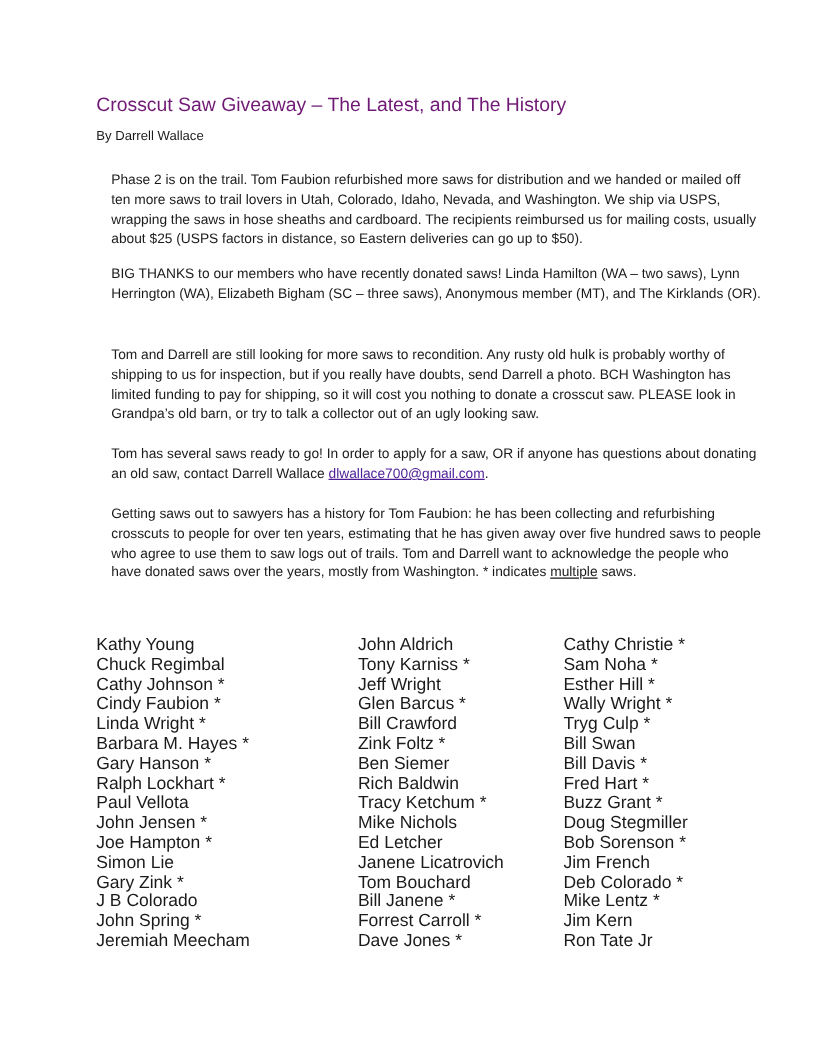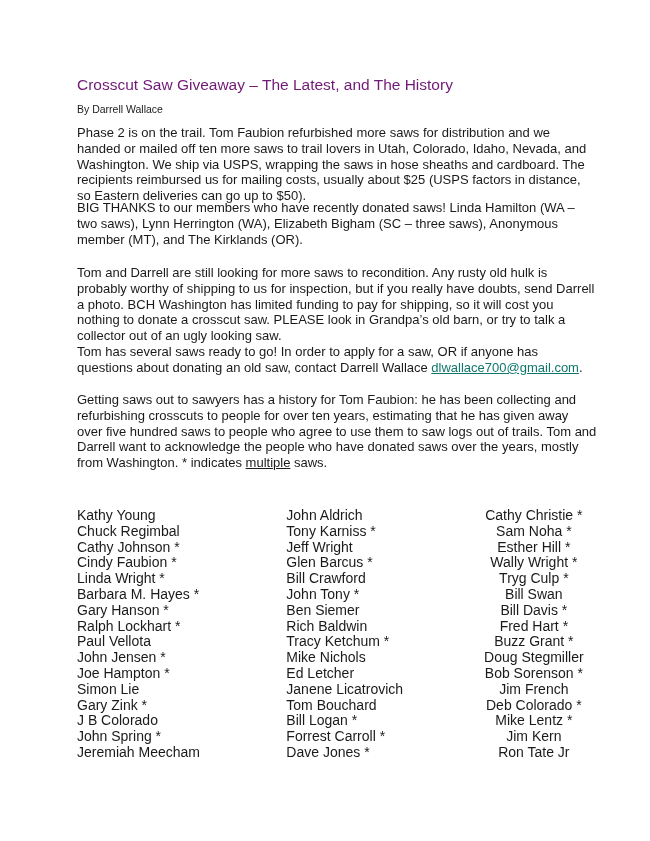--- a/index.html
+++ b/index.html
@@ -36,48 +36,48 @@
       top: 103px;
       left: 0;
       font-size: 10.5px;
       white-space: nowrap;
       margin: 0;
     }
     .para {
       position: absolute;
       left: 0;
       width: 520px;
-      font-size: 13px;
+      font-size: 11px;
       line-height: 15.8px;
-      margin: 0;
+      margin: 12px;
     }
     .p1 { top: 125px; }
     .p2 { top: 200px; }
     .p3 { top: 265px; }
     .p4 { top: 344px; }
     .p5 { top: 392px; }
     .email {
-      color: #0f766e;
+      color: #4c1d95;
       text-decoration: underline;
     }
     .underline { text-decoration: underline; }
     .names {
       position: absolute;
       top: 508px;
       left: 0;
       width: 540px;
       display: flex;
     }
     .col {
       display: flex;
       flex-direction: column;
     }
     .col1 { width: 179px; }
     .col2 { width: 178px; margin-left: 44px; }
-    .col3 { width: 180px; align-items: center; }
+    .col3 { width: 180px; }
     .name {
       font-size: 14px;
       line-height: 15.8px;
       white-space: nowrap;
     }
   </style>
 </head>
 <body>
 
 <div class="page">
@@ -108,29 +108,29 @@
         <div class="name">J B Colorado</div>
         <div class="name">John Spring *</div>
         <div class="name">Jeremiah Meecham</div>
       </div>
     <div class="col col2">
         <div class="name">John Aldrich</div>
         <div class="name">Tony Karniss *</div>
         <div class="name">Jeff Wright</div>
         <div class="name">Glen Barcus *</div>
         <div class="name">Bill Crawford</div>
-        <div class="name">John Tony *</div>
+        <div class="name">Zink Foltz *</div>
         <div class="name">Ben Siemer</div>
         <div class="name">Rich Baldwin</div>
         <div class="name">Tracy Ketchum *</div>
         <div class="name">Mike Nichols</div>
         <div class="name">Ed Letcher</div>
         <div class="name">Janene Licatrovich</div>
         <div class="name">Tom Bouchard</div>
-        <div class="name">Bill Logan *</div>
+        <div class="name">Bill Janene *</div>
         <div class="name">Forrest Carroll *</div>
         <div class="name">Dave Jones *</div>
       </div>
     <div class="col col3">
         <div class="name">Cathy Christie *</div>
         <div class="name">Sam Noha *</div>
         <div class="name">Esther Hill *</div>
         <div class="name">Wally Wright *</div>
         <div class="name">Tryg Culp *</div>
         <div class="name">Bill Swan</div>

